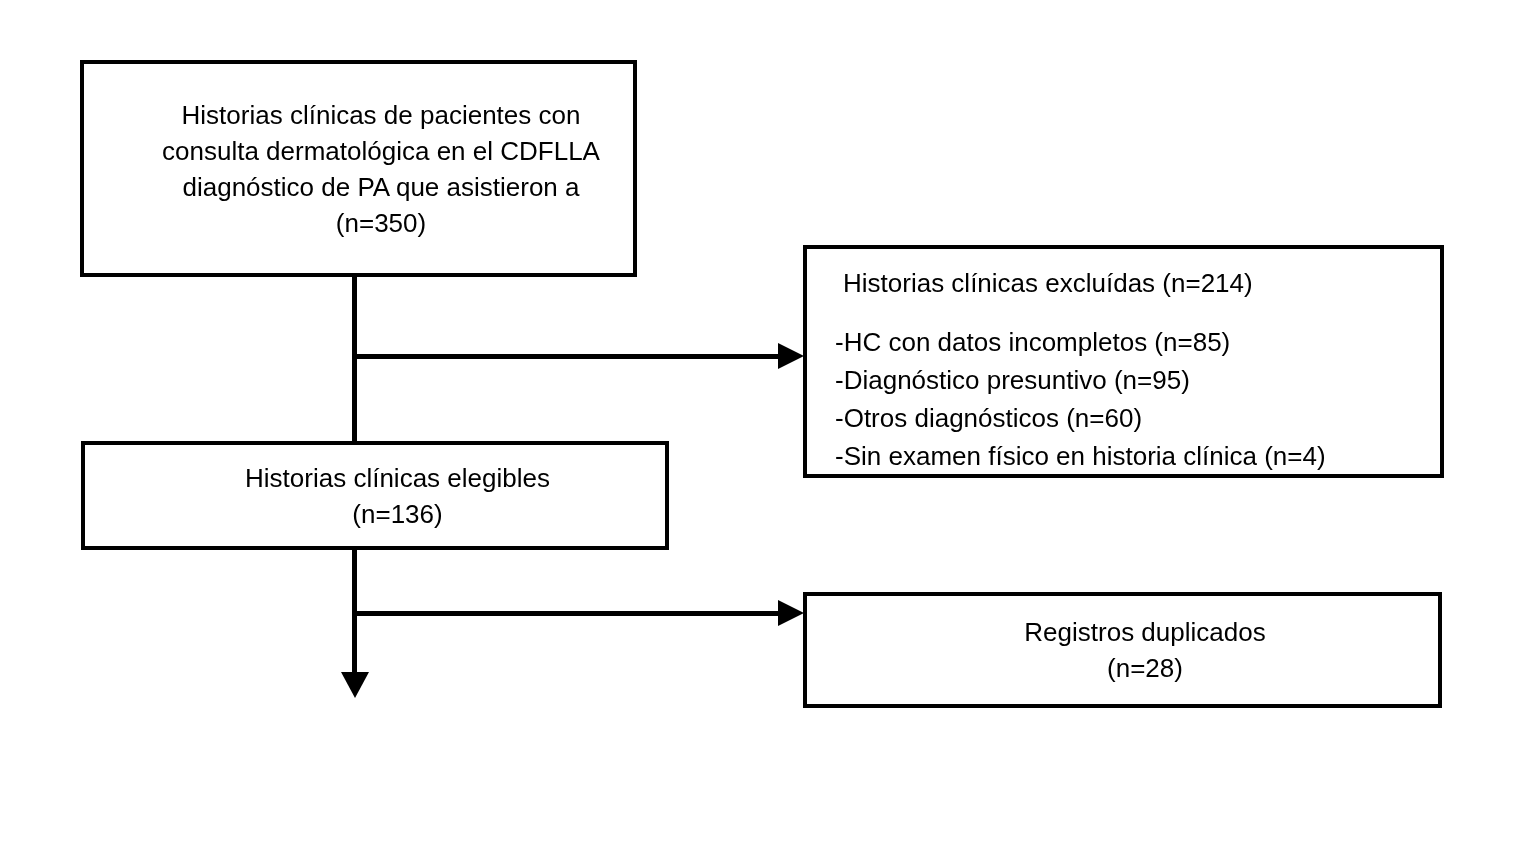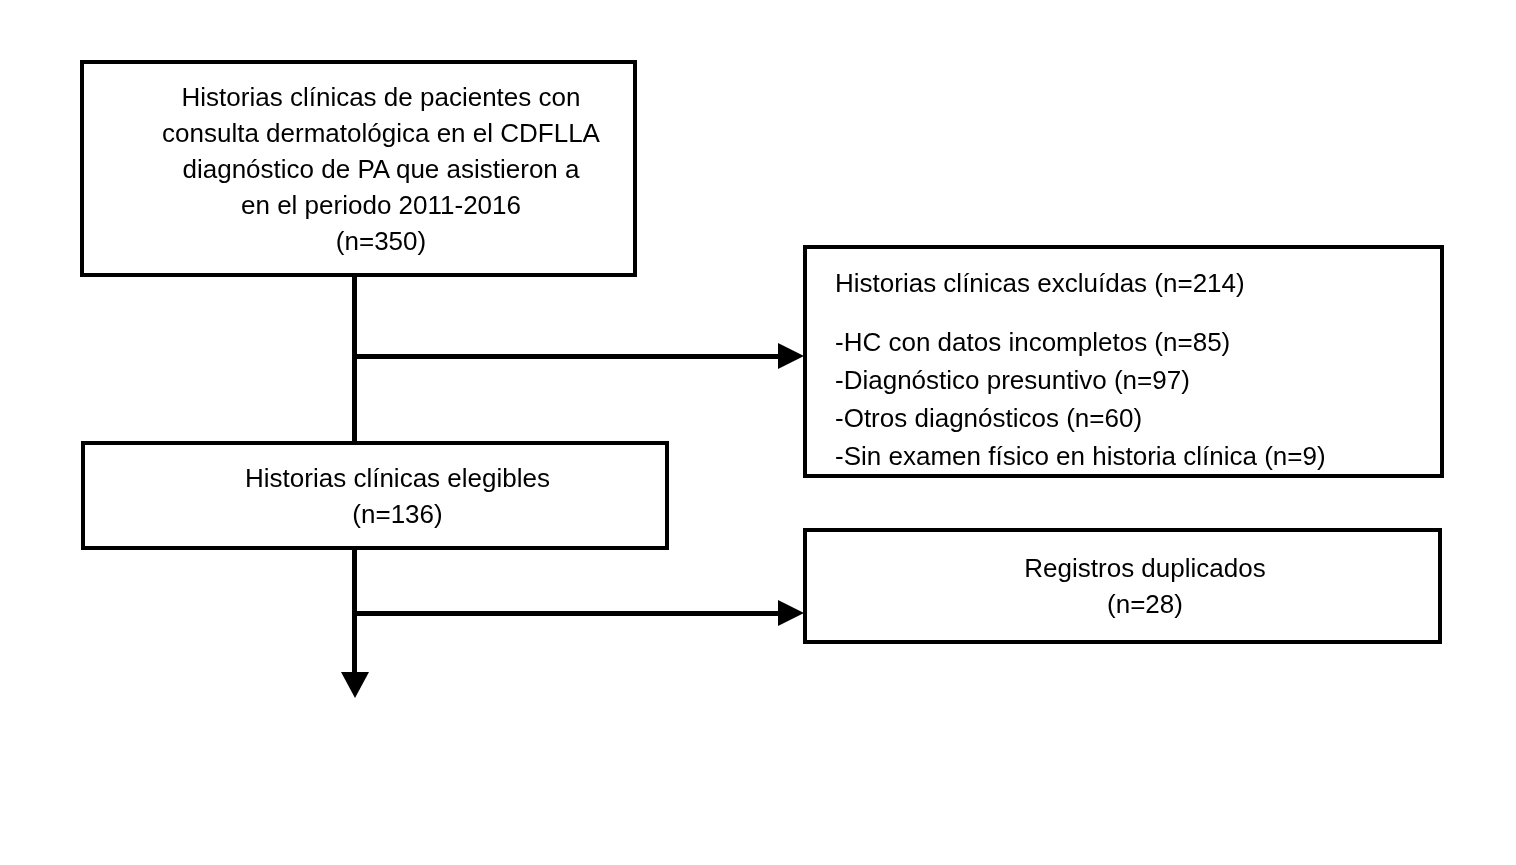--- a/index.html
+++ b/index.html
@@ -29,24 +29,24 @@
     flex-direction: column;
     justify-content: center;
     align-items: center;
     text-align: center;
     padding-left: 45px;
   }
   #box-initial   { left: 80px;  top: 60px;  width: 557px; height: 217px; }
   #box-excluded  { left: 803px; top: 245px; width: 641px; height: 233px;
                    padding: 16px 28px 0 28px; text-align: left; }
   #box-eligible  { left: 81px;  top: 441px; width: 588px; height: 109px; }
-  #box-duplicates{ left: 803px; top: 528px; width: 639px; height: 116px; }
+  #box-duplicates{ left: 803px; top: 592px; width: 639px; height: 116px; }
   #box-included  { left: 59px;  top: 698px; width: 600px; height: 112px; }
 
-  .excl-title { margin-bottom: 22px; }
+  .excl-title { margin-bottom: 22px; margin-left: 8px; }
   .excl-item  { line-height: 38px; }
 
   .vline, .hline {
     position: absolute;
     background: #000000;
   }
   #conn-initial-eligible { left: 352px; top: 275px; width: 5px;  height: 167px; }
   #conn-branch-excluded  { left: 352px; top: 354px; width: 426px; height: 5px; }
   #conn-eligible-included{ left: 352px; top: 549px; width: 5px;  height: 124px; }
   #conn-branch-duplicates{ left: 352px; top: 611px; width: 426px; height: 5px; }
@@ -72,30 +72,29 @@
 </style>
 </head>
 <body>
 
 <div class="canvas">
 
   <div class="box centered" id="box-initial">
     <div>Historias clínicas de pacientes con</div>
     <div>consulta dermatológica en el CDFLLA</div>
     <div>diagnóstico de PA que asistieron a</div>
-    <div>en el periodo 2011-2016</div>
     <div>(n=350)</div>
   </div>
 
   <div class="box" id="box-excluded">
     <div class="excl-title">Historias clínicas excluídas (n=214)</div>
     <div class="excl-item">-HC con datos incompletos (n=85)</div>
-    <div class="excl-item">-Diagnóstico presuntivo (n=97)</div>
+    <div class="excl-item">-Diagnóstico presuntivo (n=95)</div>
     <div class="excl-item">-Otros diagnósticos (n=60)</div>
-    <div class="excl-item">-Sin examen físico en historia clínica (n=9)</div>
+    <div class="excl-item">-Sin examen físico en historia clínica (n=4)</div>
   </div>
 
   <div class="box centered" id="box-eligible">
     <div>Historias clínicas elegibles</div>
     <div>(n=136)</div>
   </div>
 
   <div class="box centered" id="box-duplicates">
     <div>Registros duplicados</div>
     <div>(n=28)</div>

